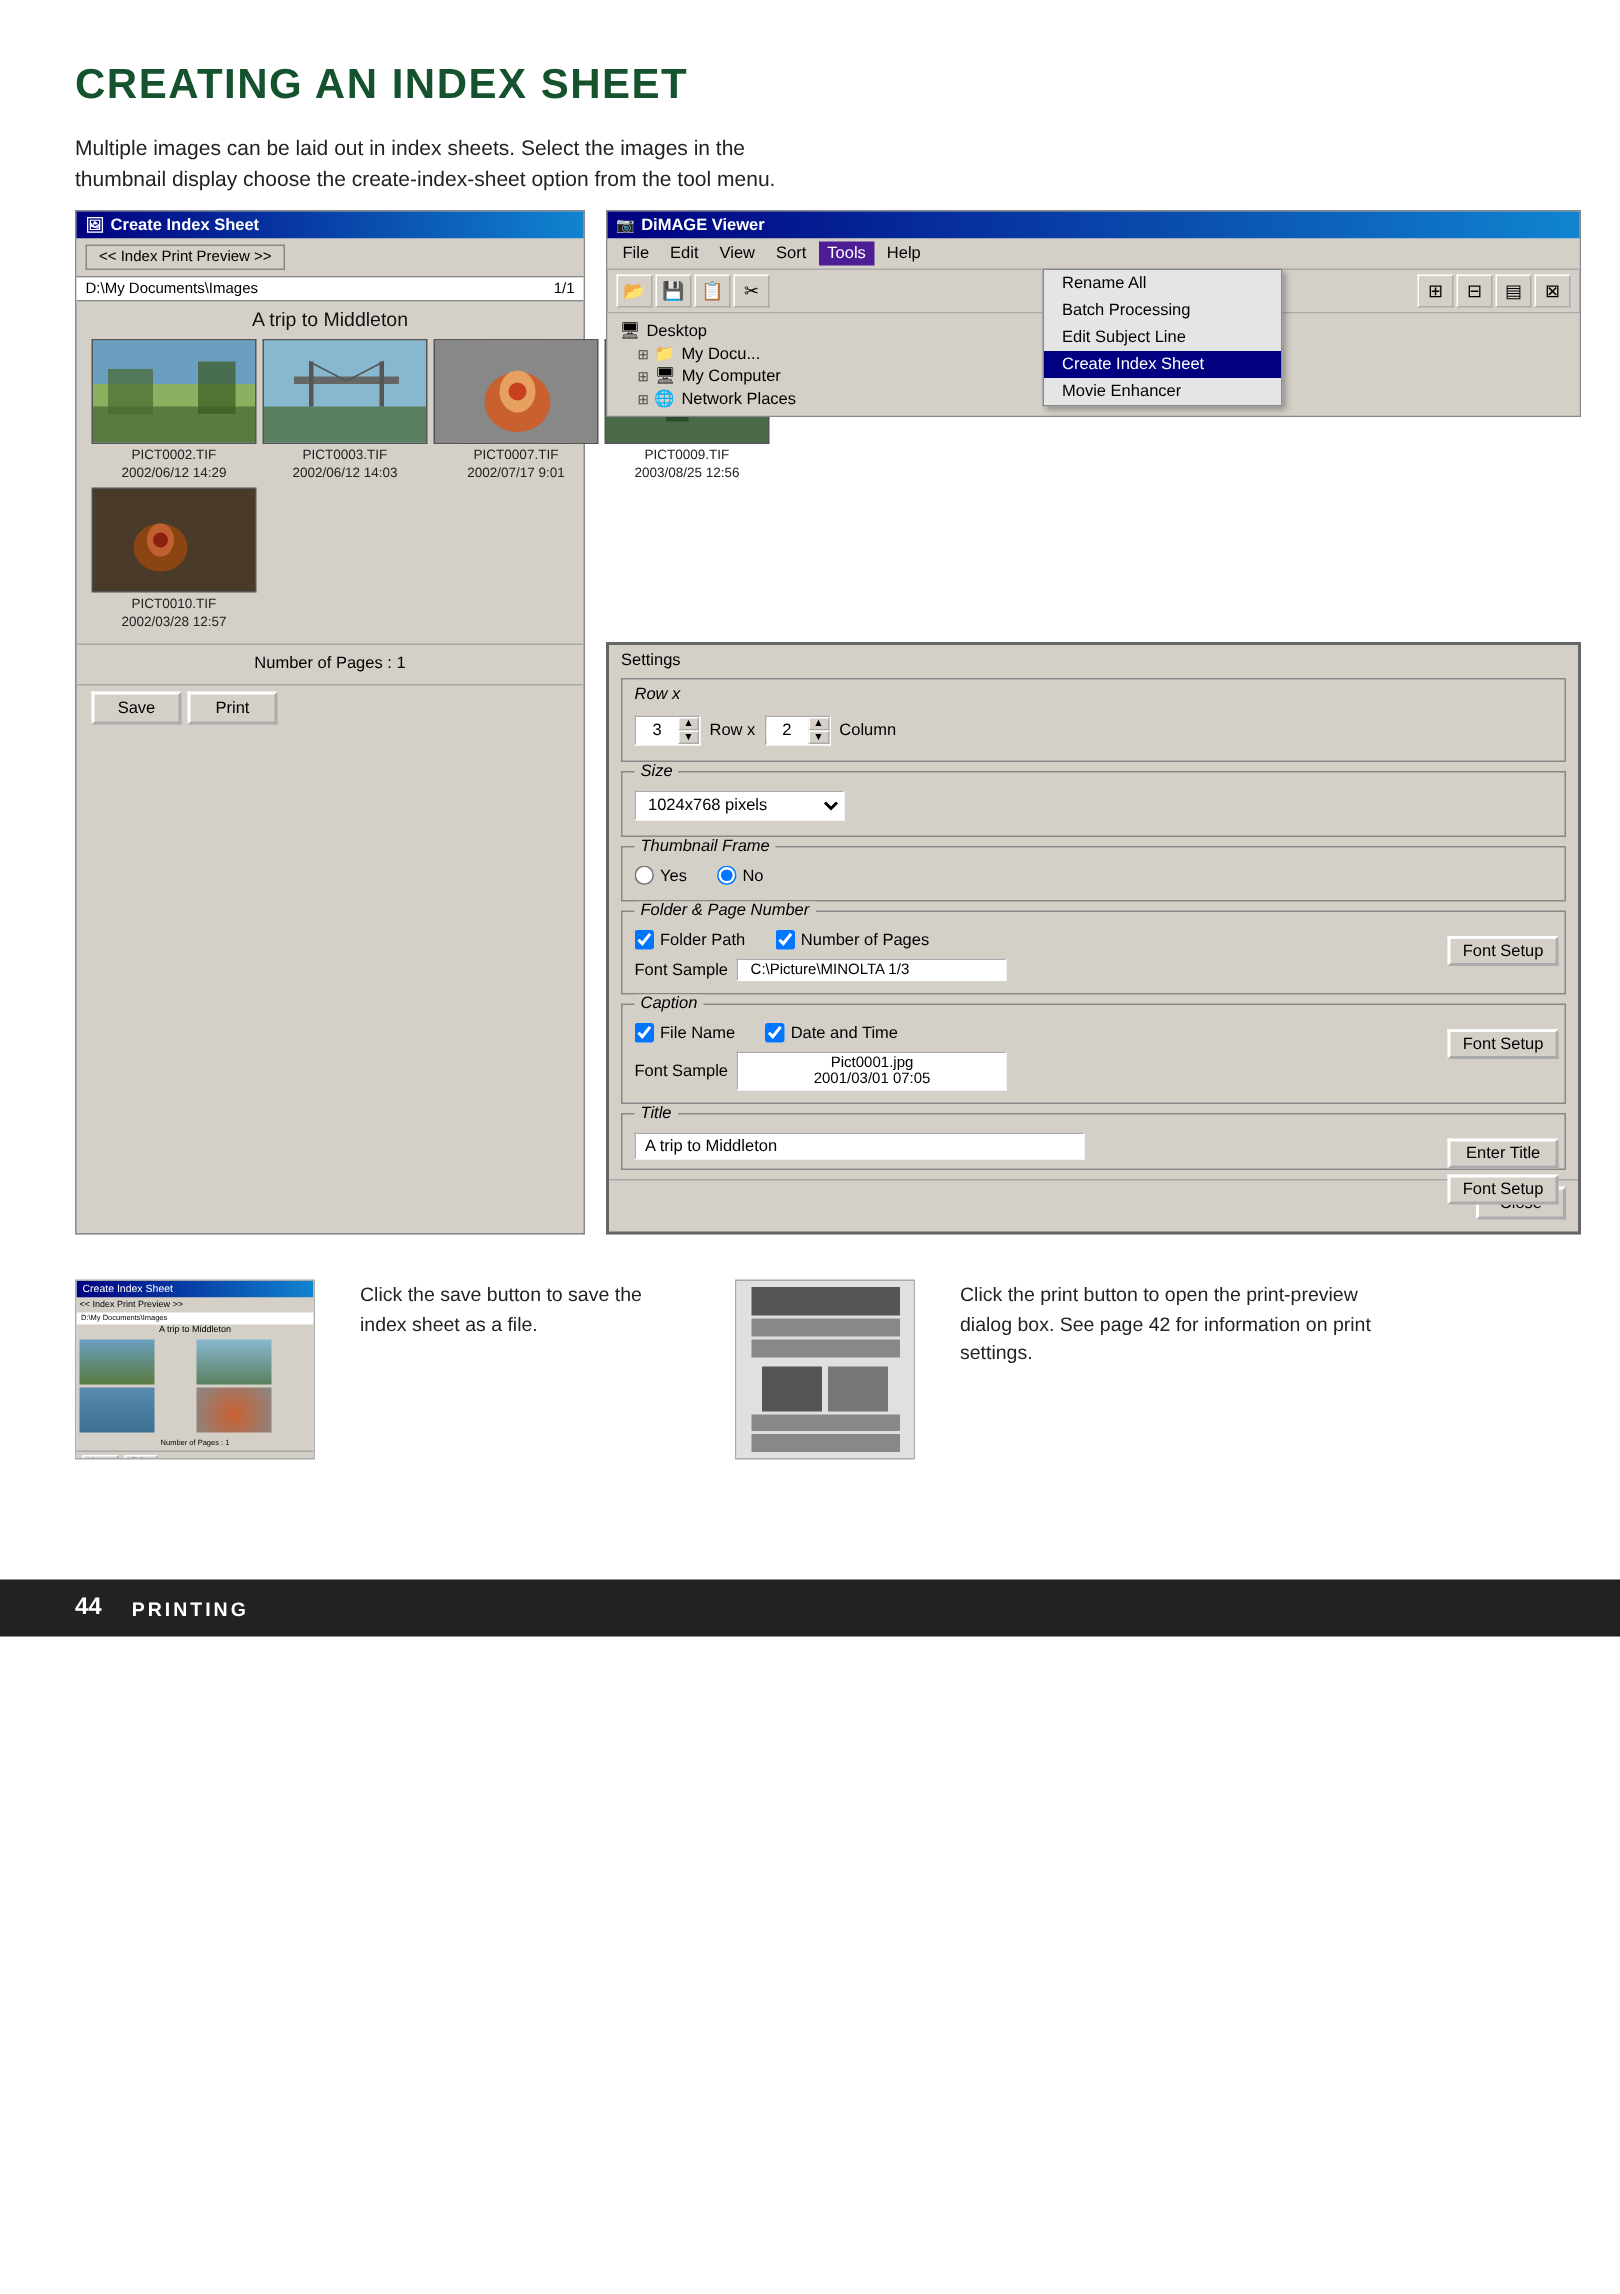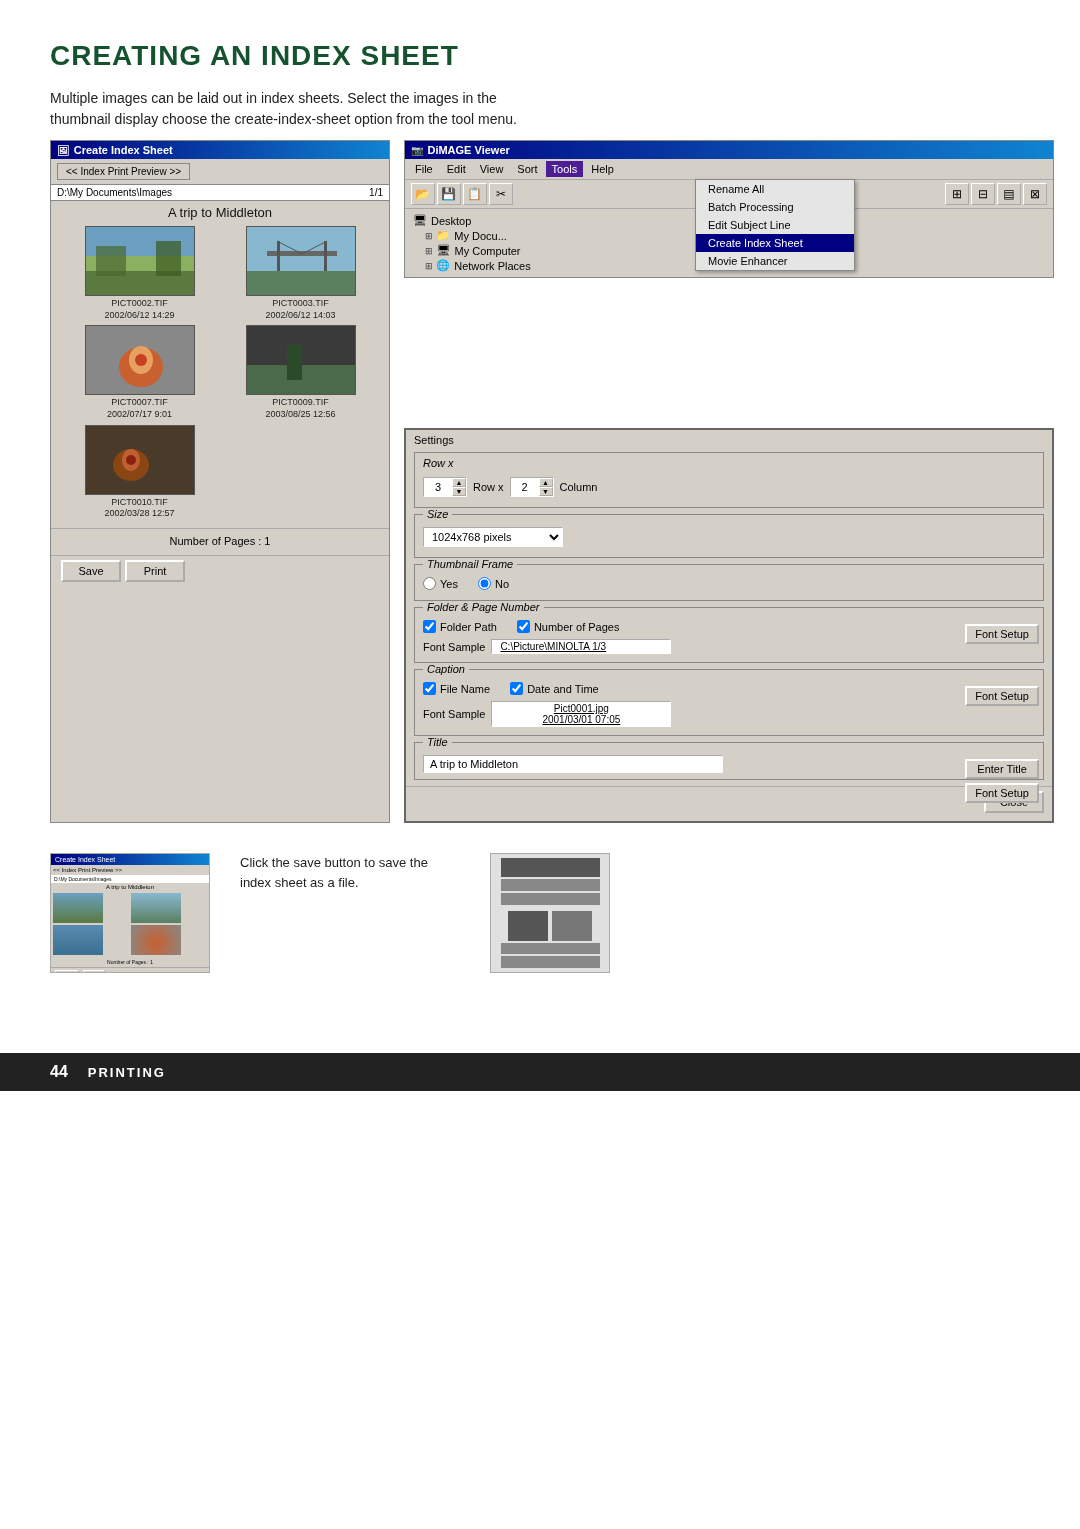--- a/index.html
+++ b/index.html
@@ -82,21 +82,21 @@
     .index-album-title {
       text-align: center;
       font-size: 13px;
       font-weight: normal;
       padding: 4px 0 2px 0;
       color: #111;
     }
 
     .thumbnails-grid {
       display: grid;
-      grid-template-columns: 1fr 1fr;
+      grid-template-columns: 1fr 1fr 1fr 1fr;
       gap: 4px;
       padding: 4px 10px;
     }
 
     .thumb-cell {
       display: flex;
       flex-direction: column;
       align-items: center;
     }
 
@@ -369,21 +369,20 @@
       font-size: 11px;
       padding: 2px 0;
     }
 
     .font-sample-box {
       background: white;
       border: 1px inset #fff;
       padding: 1px 8px;
       font-size: 10px;
       min-width: 180px;
-      text-decoration: underline;
     }
 
     .title-input {
       background: white;
       border: 1px inset #fff;
       font-size: 11px;
       padding: 2px 6px;
       width: 300px;
     }
 
@@ -831,19 +830,20 @@
         <div class="mini-print-small"></div>
         <div style="display:flex; gap:4px; margin-top:4px;">
           <div style="width:40px; height:30px; background:#555;"></div>
           <div style="width:40px; height:30px; background:#777;"></div>
         </div>
         <div class="mini-print-small"></div>
         <div class="mini-print-small"></div>
       </div>
     </div>
 
+    <p class="instruction-text-2">Click the print button to open the print-preview dialog box. See page 42 for information on print settings.</p>
   </div>
 </div>
 
 <div class="page-footer" style="position:relative; margin-top:60px; bottom:auto;">
   <span class="footer-page-num">44</span>
   <span class="footer-section">PRINTING</span>
 </div>
 
 </body></html>

